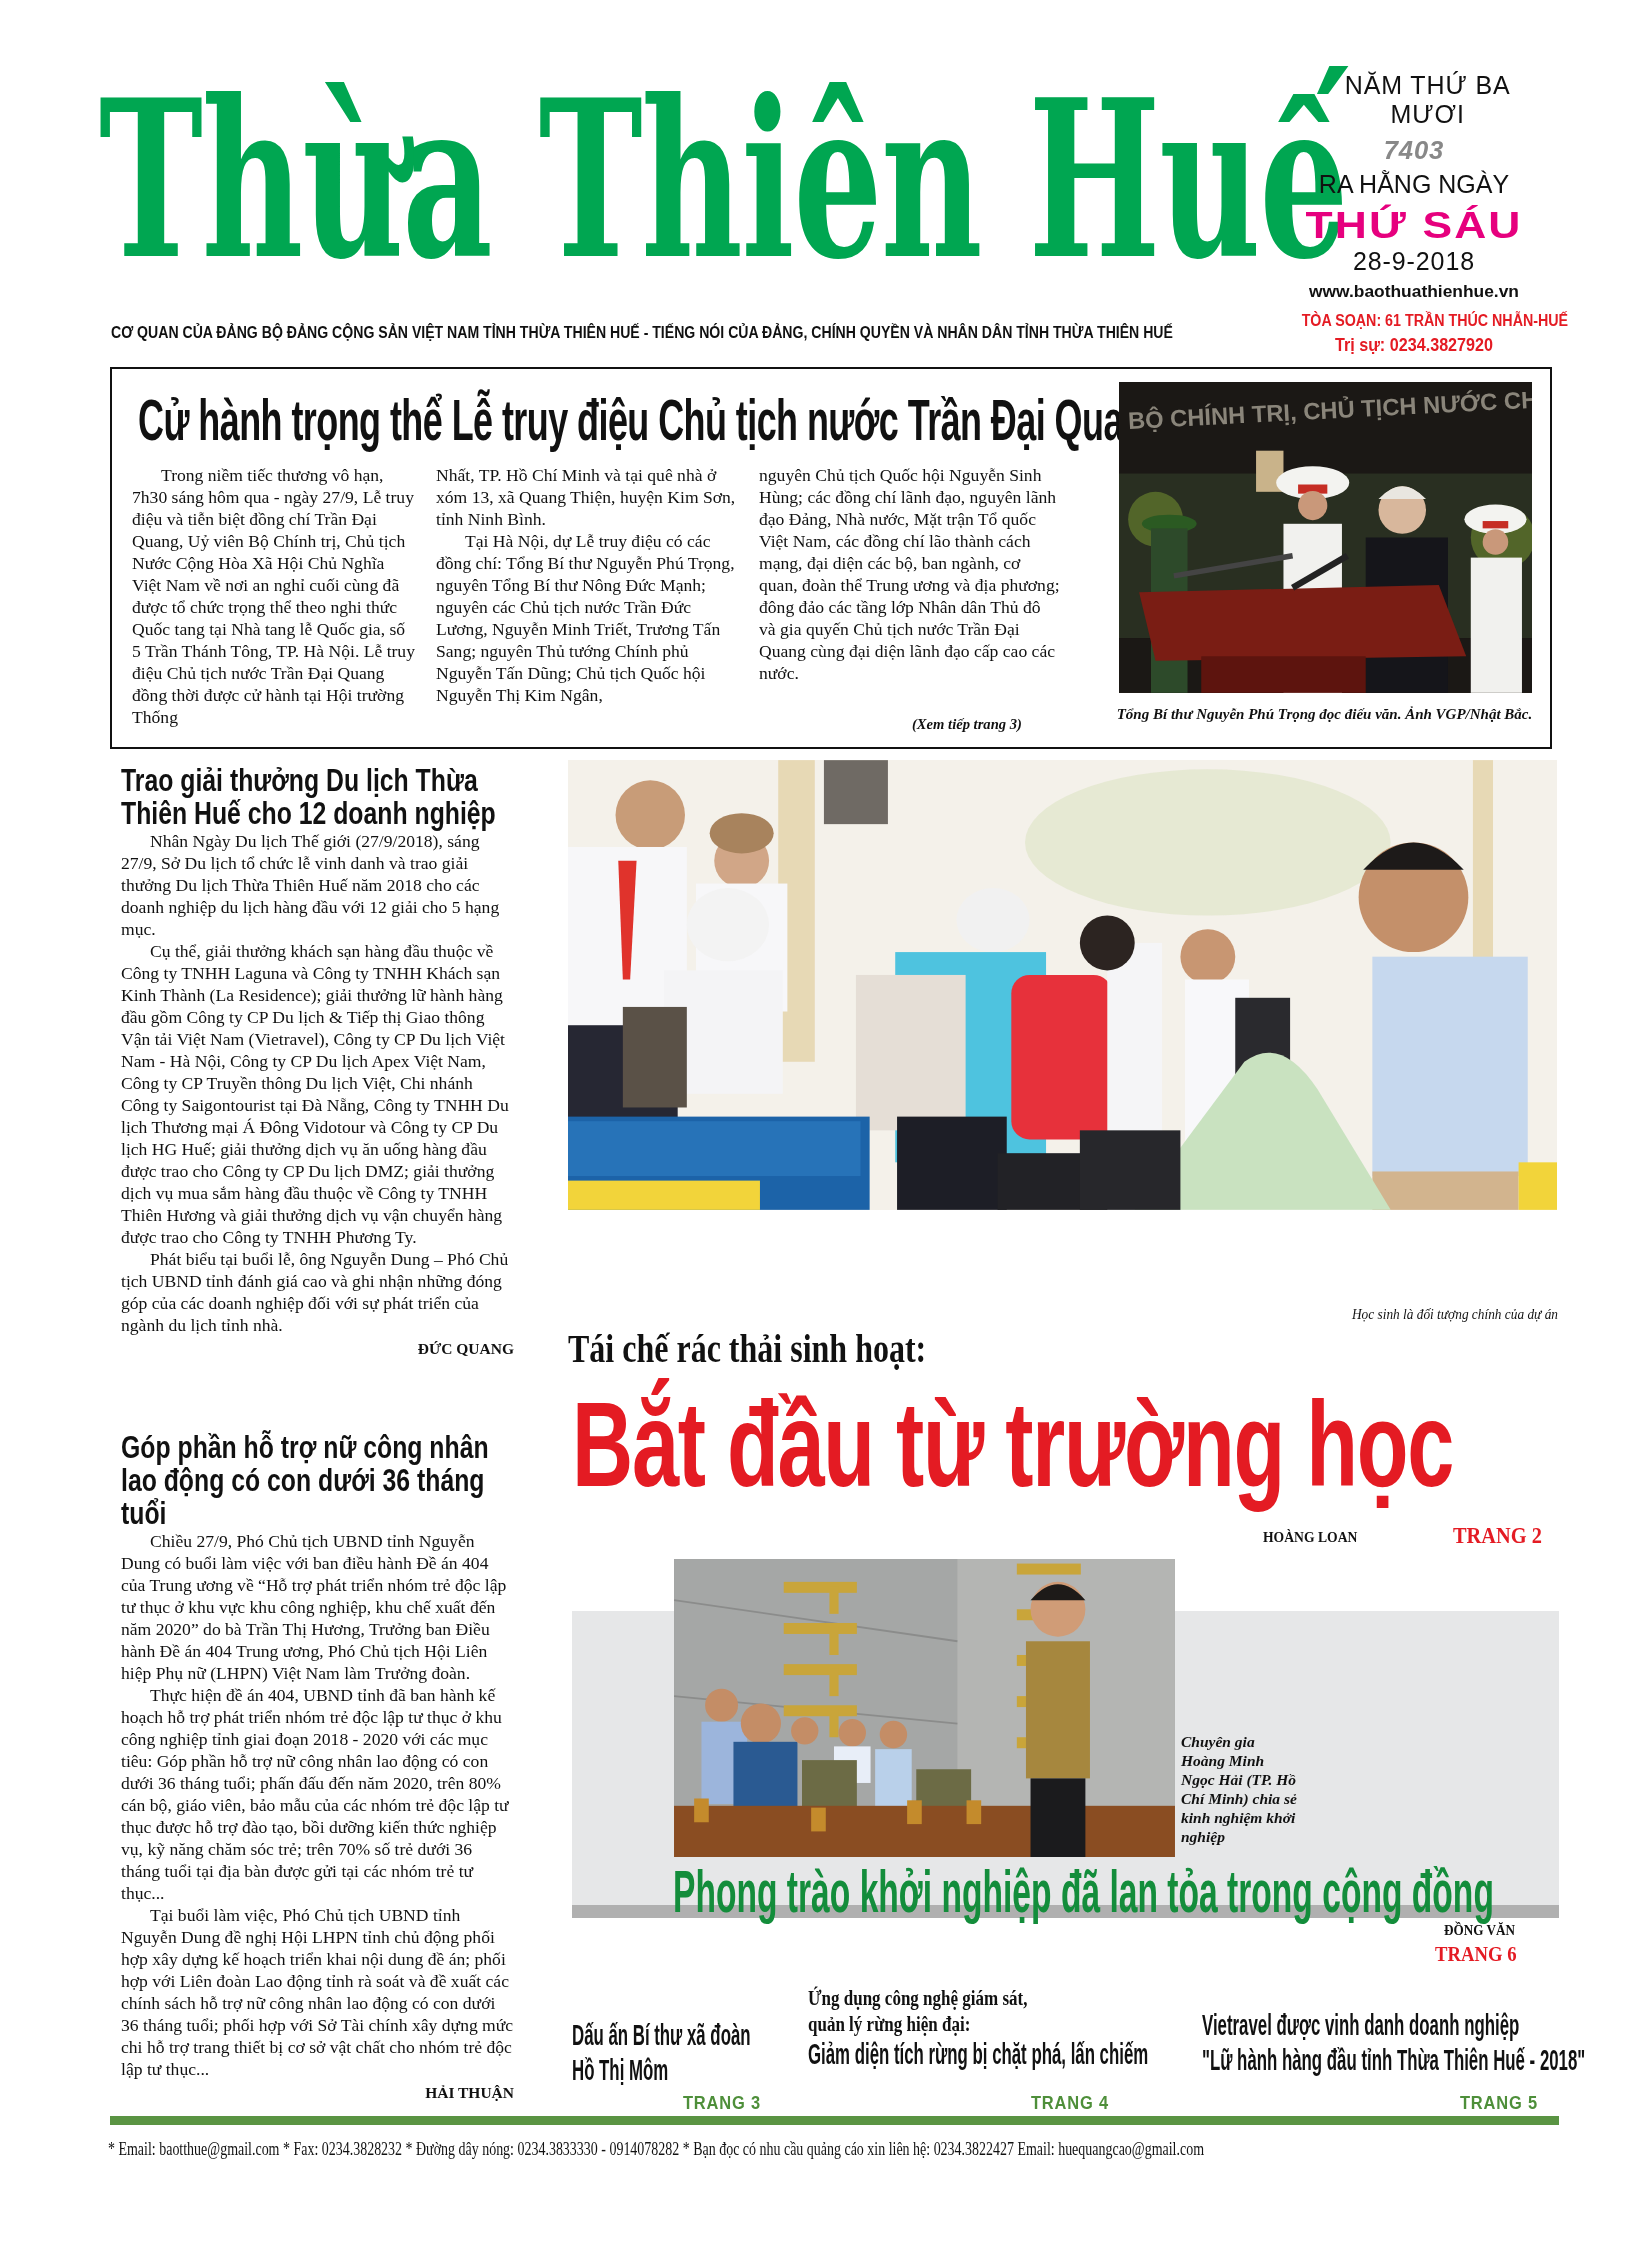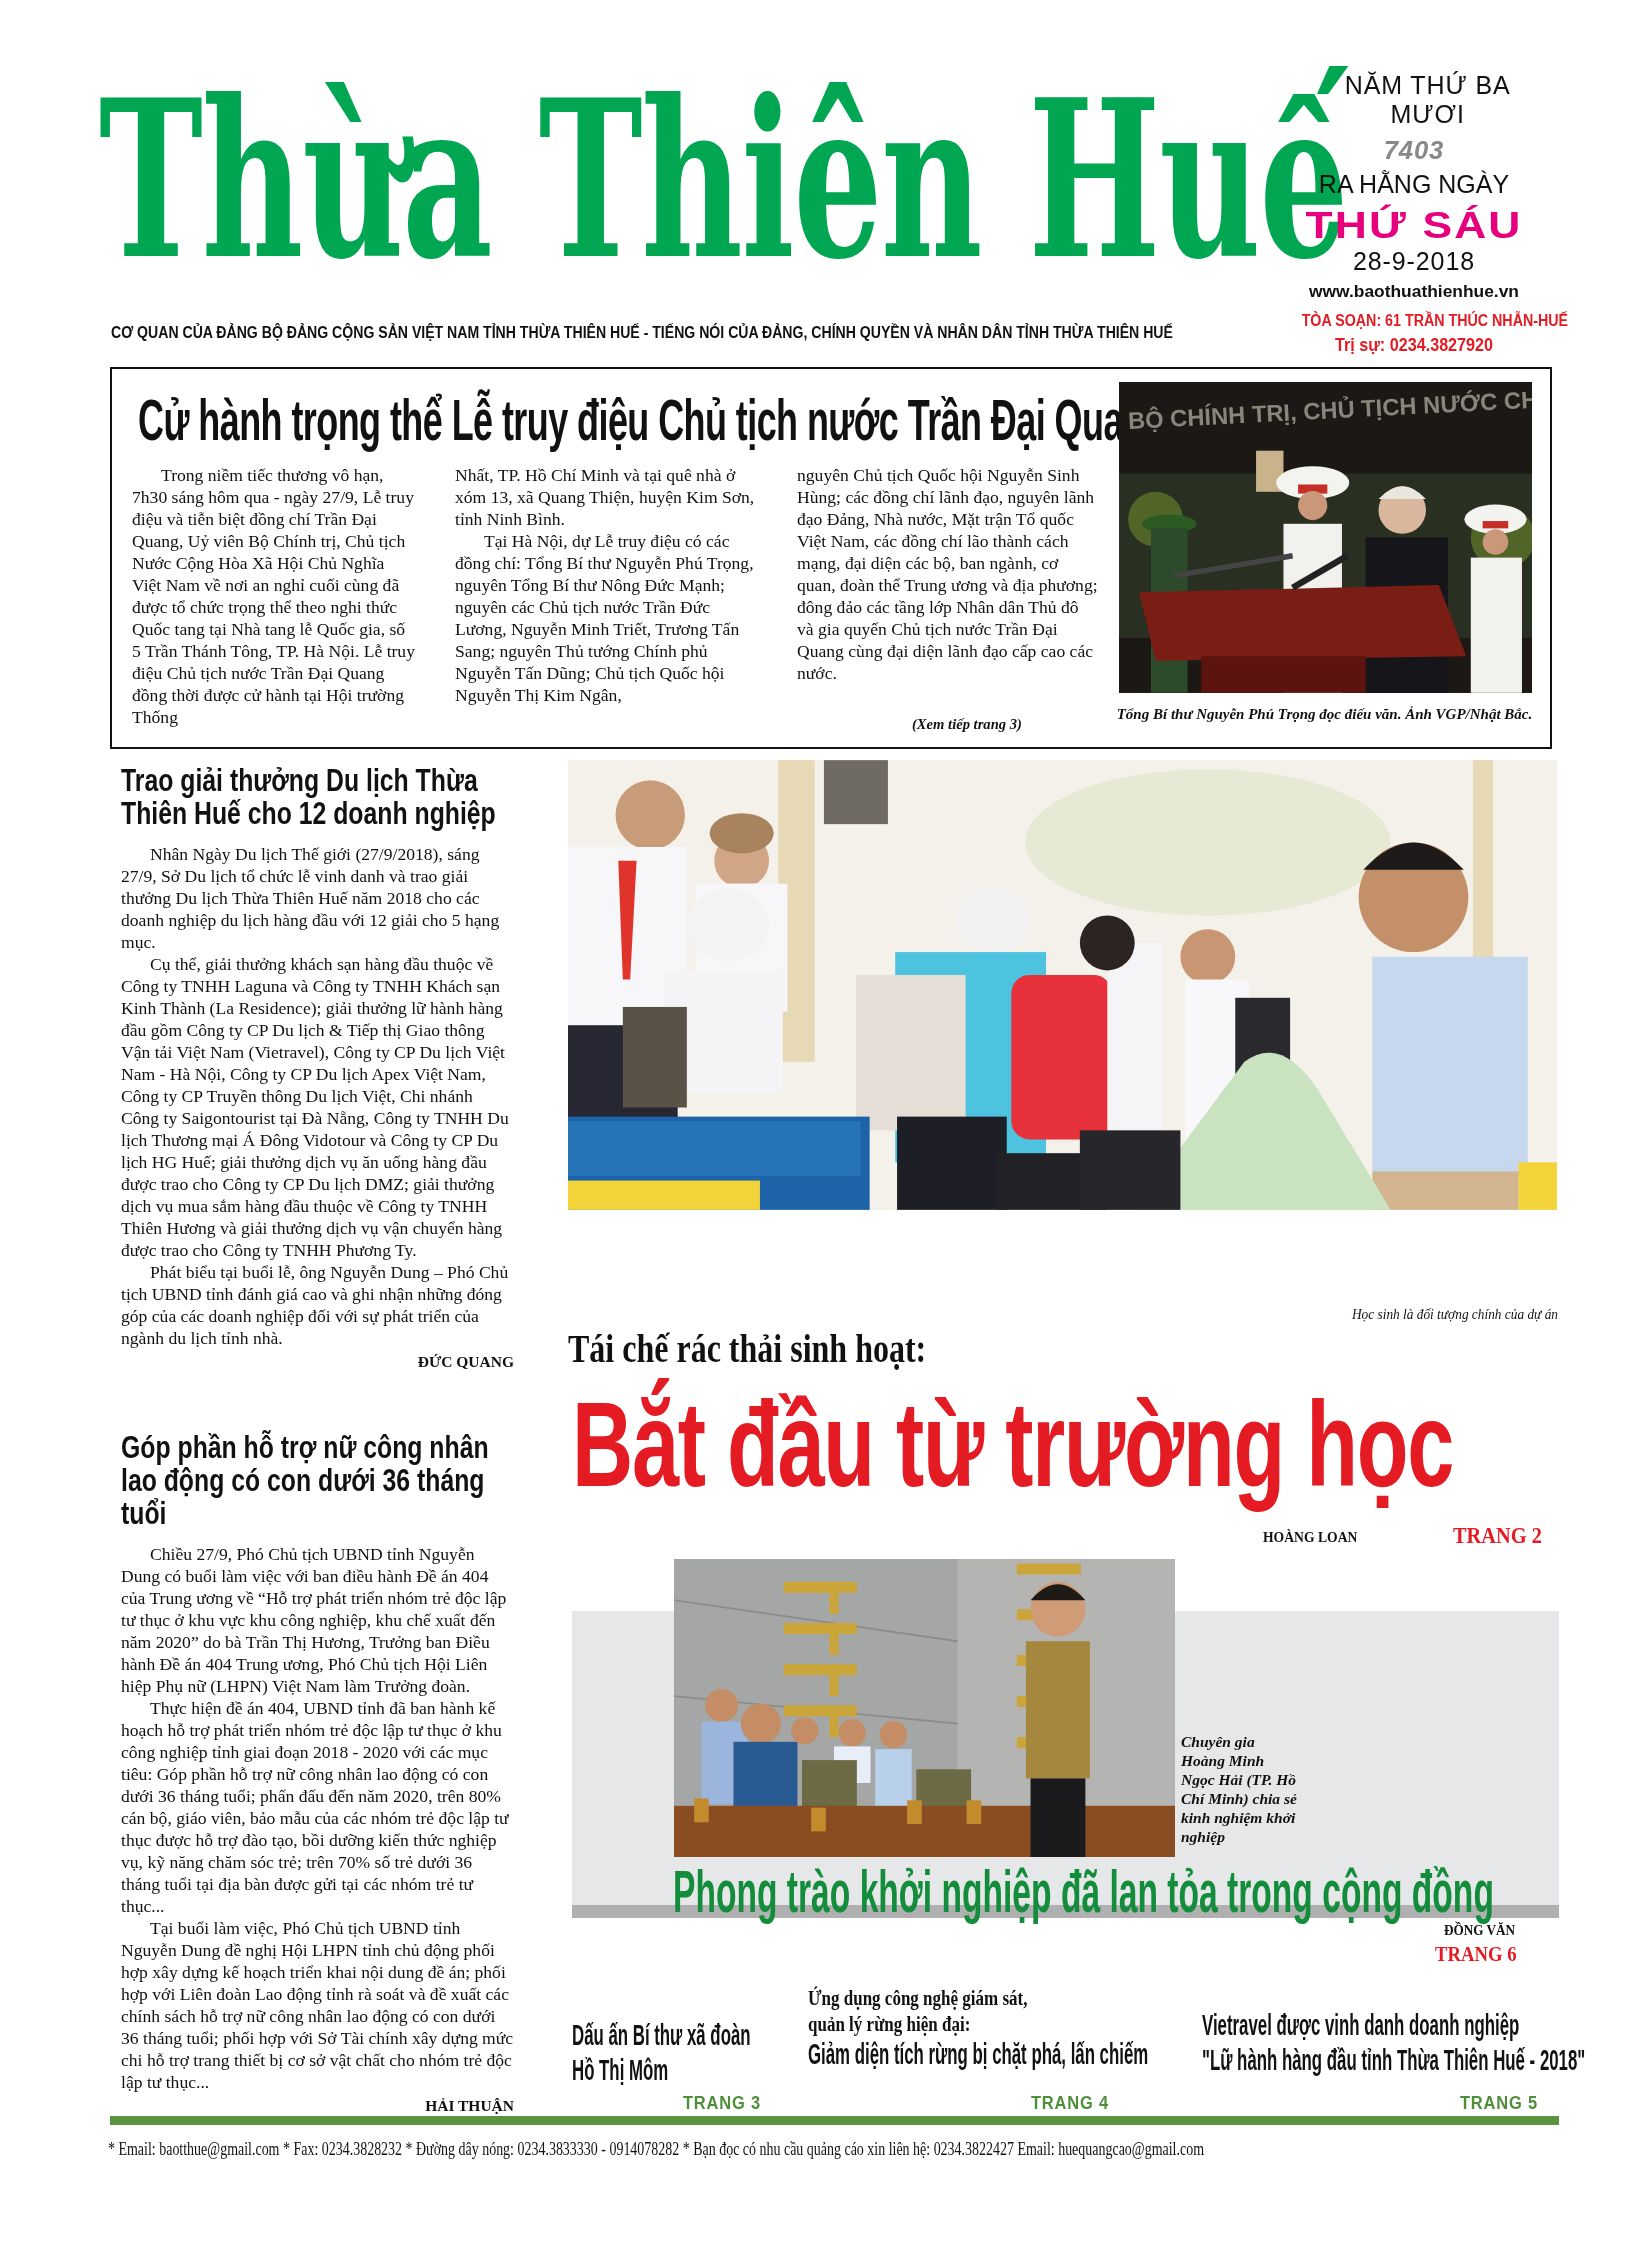--- a/index.html
+++ b/index.html
@@ -29,38 +29,38 @@
     white-space: nowrap; transform: scaleX(0.88); transform-origin: left top;
   }
 
   
   .lead-box { position: absolute; left: 110px; top: 367px; width: 1442px; height: 382px; border: 2.7px solid #111; }
   .lead-headline {
     position: absolute; left: 25.6px; top: 18.3px; width: 1188px;
     font-family: "Liberation Sans", sans-serif; font-weight: bold; font-size: 58px; line-height: 66px;
     transform: scaleX(0.62); transform-origin: left top; white-space: nowrap; letter-spacing: -0.9px;
   }
-  .lead-cols { position: absolute; left: 20px; top: 95px; width: 987px; display: flex; gap: 40px; }
+  .lead-cols { position: absolute; left: 20px; top: 95px; width: 987px; display: flex; gap: 21px; }
   .lead-col { font-size: 17.6px; line-height: 22px; text-align: left; }
   .lead-col.c1 { width: 283px; }
   .lead-col.c2 { width: 302px; }
   .lead-col.c3 { width: 302px; }
   .lead-col p { text-indent: 29px; }
   .lead-col p.nocont { text-indent: 0; }
   .lead-more { position: absolute; left: 800px; top: 347px; font-style: italic; font-weight: bold; font-size: 14.6px; }
   .lead-photo {
     position: absolute; left: 1007px; top: 12.8px; width: 413px; height: 311px; overflow: hidden;
     background: linear-gradient(180deg, #1a1714 0%, #2a2420 40%, #3b2c20 100%);
   }
   .lead-caption { position: absolute; left: 998px; top: 329px; width: 429px; font-style: italic; font-weight: bold; font-size: 15px; text-align: center; white-space: nowrap; margin-top: 8px; }
 
   
   .side-story { position: absolute; left: 121px; width: 393px; }
   .side-headline { font-family: "Liberation Sans", sans-serif; font-weight: bold; font-size: 31px; line-height: 33px; transform: scaleX(0.80); transform-origin: left top; width: 493px; }
-  .side-body { font-size: 17.6px; line-height: 22px; margin-top: 13px; }
+  .side-body { font-size: 17.6px; line-height: 22px; margin-top: 0; }
   .side-body p { text-indent: 29px; }
   .side-byline { text-align: right; font-weight: bold; font-size: 15.5px; margin-top: 3.7px; }
 
   
   .main-photo { position: absolute; left: 568px; top: 760px; width: 989px; height: 450px; overflow: hidden; background: #f3efe6; }
   .main-caption { position: absolute; left: 1188px; top: 1305px; width: 370px; text-align: right; font-style: italic; font-size: 15.5px; transform: scaleX(0.86); transform-origin: right top; }
   .main-kicker { position: absolute; left: 568px; top: 1325px; font-weight: bold; font-size: 40px; transform: scaleX(0.80); transform-origin: left top; white-space: nowrap; }
   .main-headline {
     position: absolute; left: 572px; top: 1380px;
     font-family: "Liberation Sans", sans-serif; font-weight: bold; color: #e41b23;

